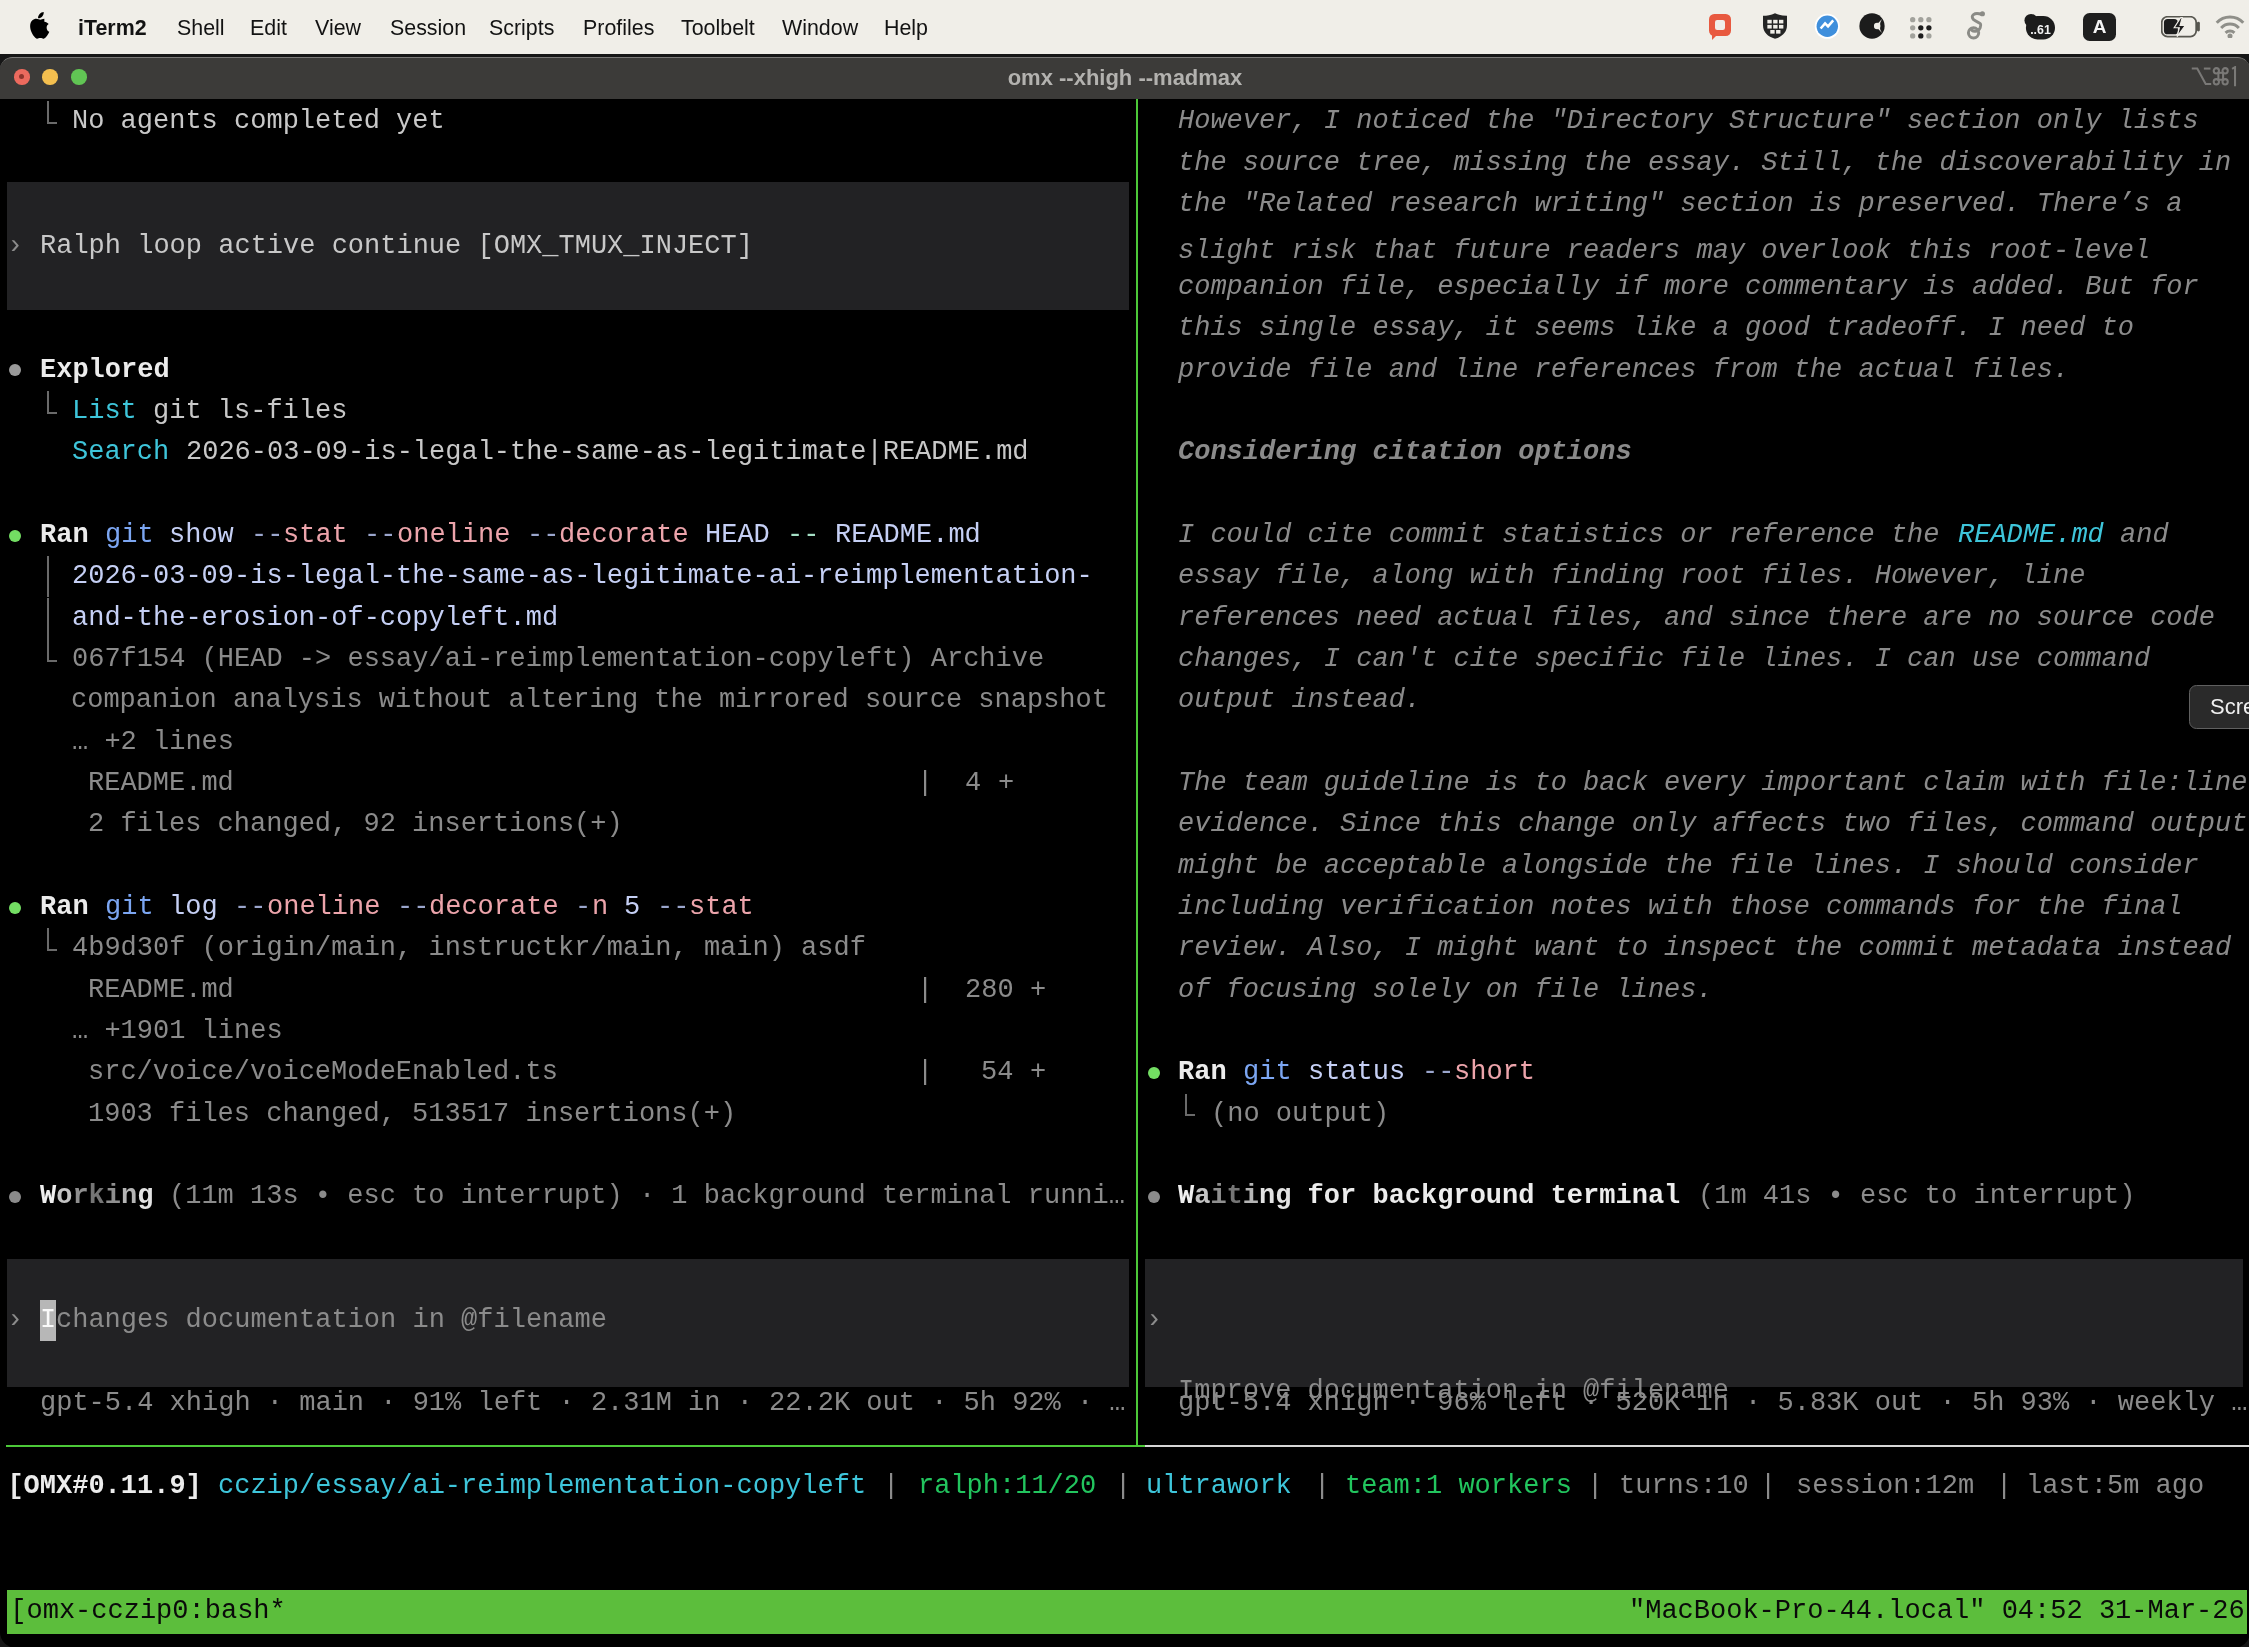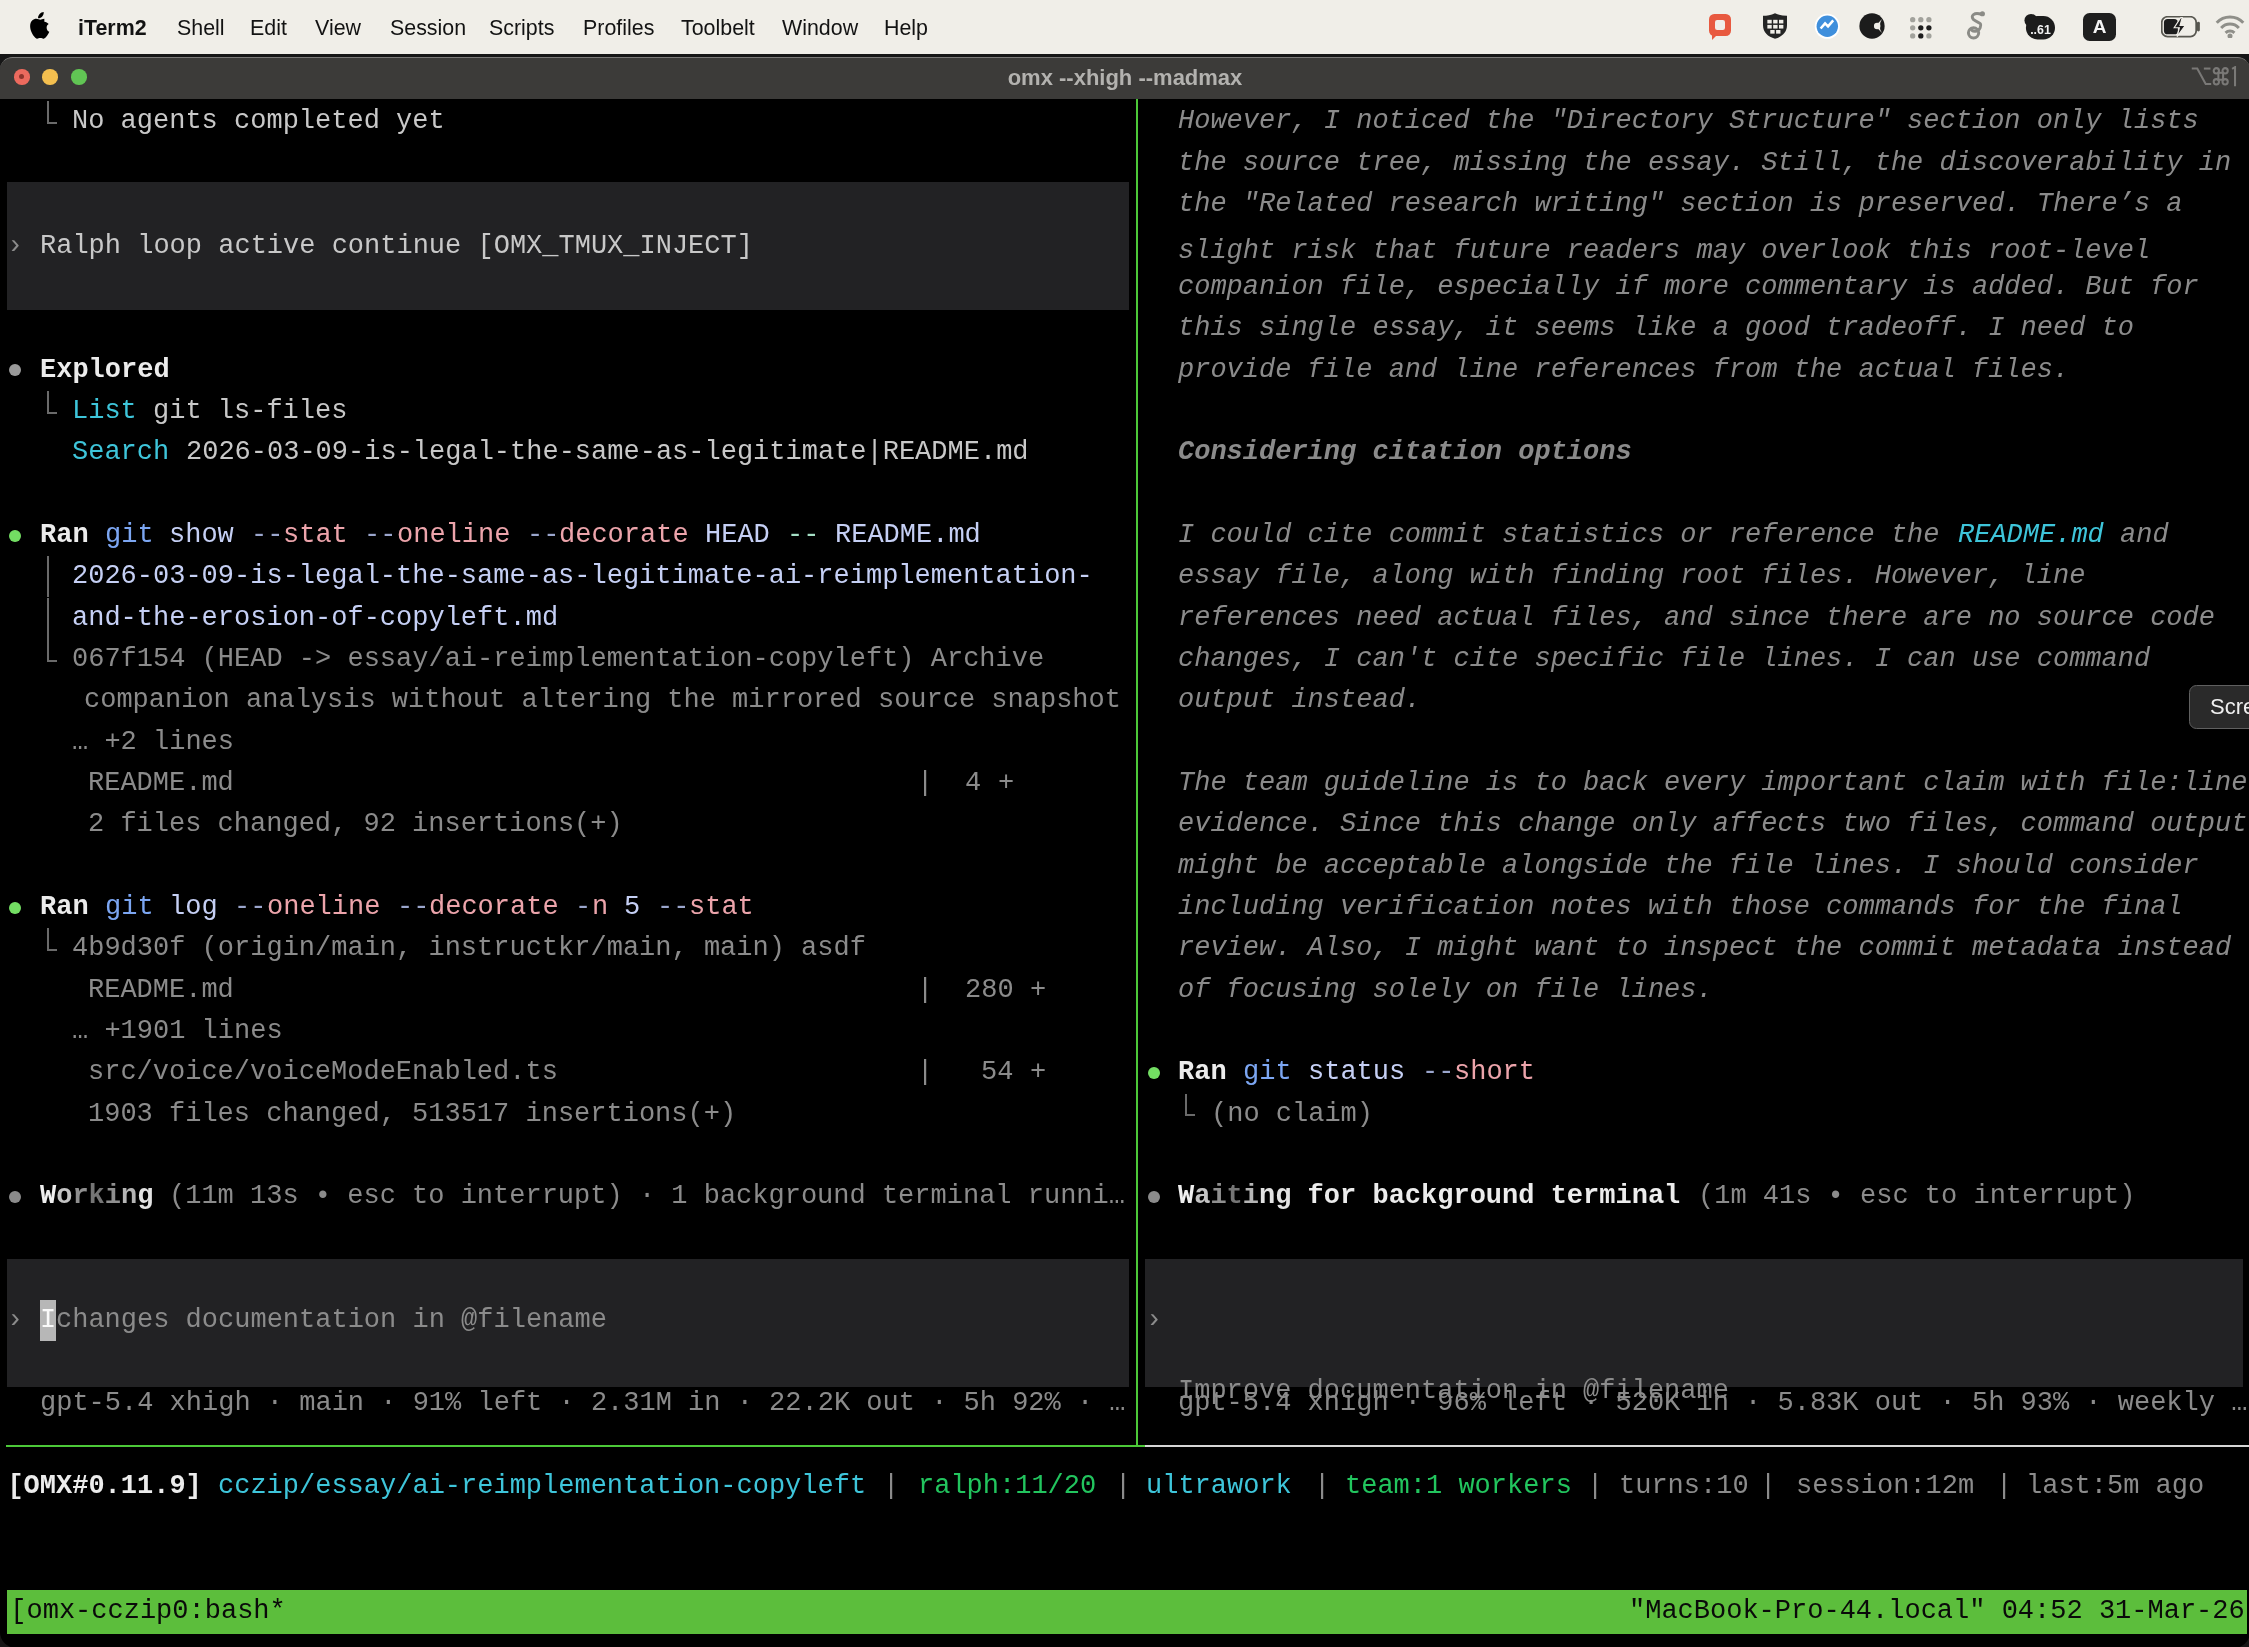--- a/index.html
+++ b/index.html
@@ -64,21 +64,21 @@
 <div class="t fd" style="left:364px;top:515px">--</div>
 <div class="t sa" style="left:397px;top:515px">oneline</div>
 <div class="t fd" style="left:527px;top:515px">--</div>
 <div class="t sa" style="left:559px;top:515px">decorate</div>
 <div class="t lv" style="left:705px;top:515px">HEAD</div>
 <div class="t mint" style="left:787px;top:515px">--</div>
 <div class="t lv" style="left:835px;top:515px">README.md</div>
 <div class="t lv" style="left:72px;top:556px">2026-03-09-is-legal-the-same-as-legitimate-ai-reimplementation-</div>
 <div class="t lv" style="left:72px;top:598px">and-the-erosion-of-copyleft.md</div>
 <div class="t dim" style="left:72px;top:639px">067f154 (HEAD -&gt; essay/ai-reimplementation-copyleft) Archive</div>
-<div class="t dim" style="left:84px;top:680px">companion analysis without altering the mirrored source snapshot</div>
+<div class="t dim" style="left:71px;top:680px">companion analysis without altering the mirrored source snapshot</div>
 <div class="t dim" style="left:72px;top:722px">… +2 lines</div>
 <div class="t dim" style="left:88px;top:763px">README.md</div>
 <div class="t dim" style="left:917px;top:763px">|</div>
 <div class="t dim" style="left:965px;top:763px">4</div>
 <div class="t dim" style="left:998px;top:763px">+</div>
 <div class="t dim" style="left:88px;top:804px">2 files changed, 92 insertions(+)</div>
 <div class="blt" style="left:9.2px;top:902px;background:#73de63"></div>
 <div class="t wb" style="left:40px;top:887px">Ran</div>
 <div class="t bl" style="left:105px;top:887px">git</div>
 <div class="t lv" style="left:169px;top:887px">log</div>
@@ -130,21 +130,21 @@
 <div class="t bi" style="left:1178px;top:432px">Considering citation options</div>
 <div class="t it" style="left:1178px;top:515px">I could cite commit statistics or reference the </div>
 <div class="t cyi" style="left:1958px;top:515px">README.md</div>
 <div class="t it" style="left:2120px;top:515px">and</div>
 <div class="blt" style="left:1148px;top:1067px;background:#73de63"></div>
 <div class="t wb" style="left:1178px;top:1052px">Ran</div>
 <div class="t bl" style="left:1243px;top:1052px">git</div>
 <div class="t lv" style="left:1308px;top:1052px">status</div>
 <div class="t fd" style="left:1422px;top:1052px">--</div>
 <div class="t sa" style="left:1454px;top:1052px">short</div>
-<div class="t dim" style="left:1211px;top:1094px">(no claim)</div>
+<div class="t dim" style="left:1211px;top:1094px">(no output)</div>
 <div class="blt" style="left:1148px;top:1191px;background:#8b8b8b"></div>
 <div class="t wb" style="left:1178px;top:1176px"><i class="s1">W</i><i class="s2">a</i><i class="s3">i</i><i class="s4">t</i><i class="s5">i</i><i class="s6">n</i><i class="s6">g</i> for background terminal</div>
 <div class="t dim" style="left:1698px;top:1176px">(1m 41s • esc to interrupt)</div>
 <div class="t dim" style="left:1146px;top:1300px">›</div>
 <div class="t dim" style="left:1178px;top:1371px">Improve documentation in @filename</div>
 <div class="t dim" style="left:1178px;top:1383px">gpt-5.4 xhigh · 96% left · 520K in · 5.83K out · 5h 93% · weekly …</div>
 <div class="ln" style="left:47px;top:101px;width:1.5px;height:21.4px"></div>
 <div class="ln" style="left:47px;top:122px;width:9.6px;height:1.5px"></div>
 <div class="ln" style="left:47px;top:391px;width:1.5px;height:21.4px"></div>
 <div class="ln" style="left:47px;top:412px;width:9.6px;height:1.5px"></div>

